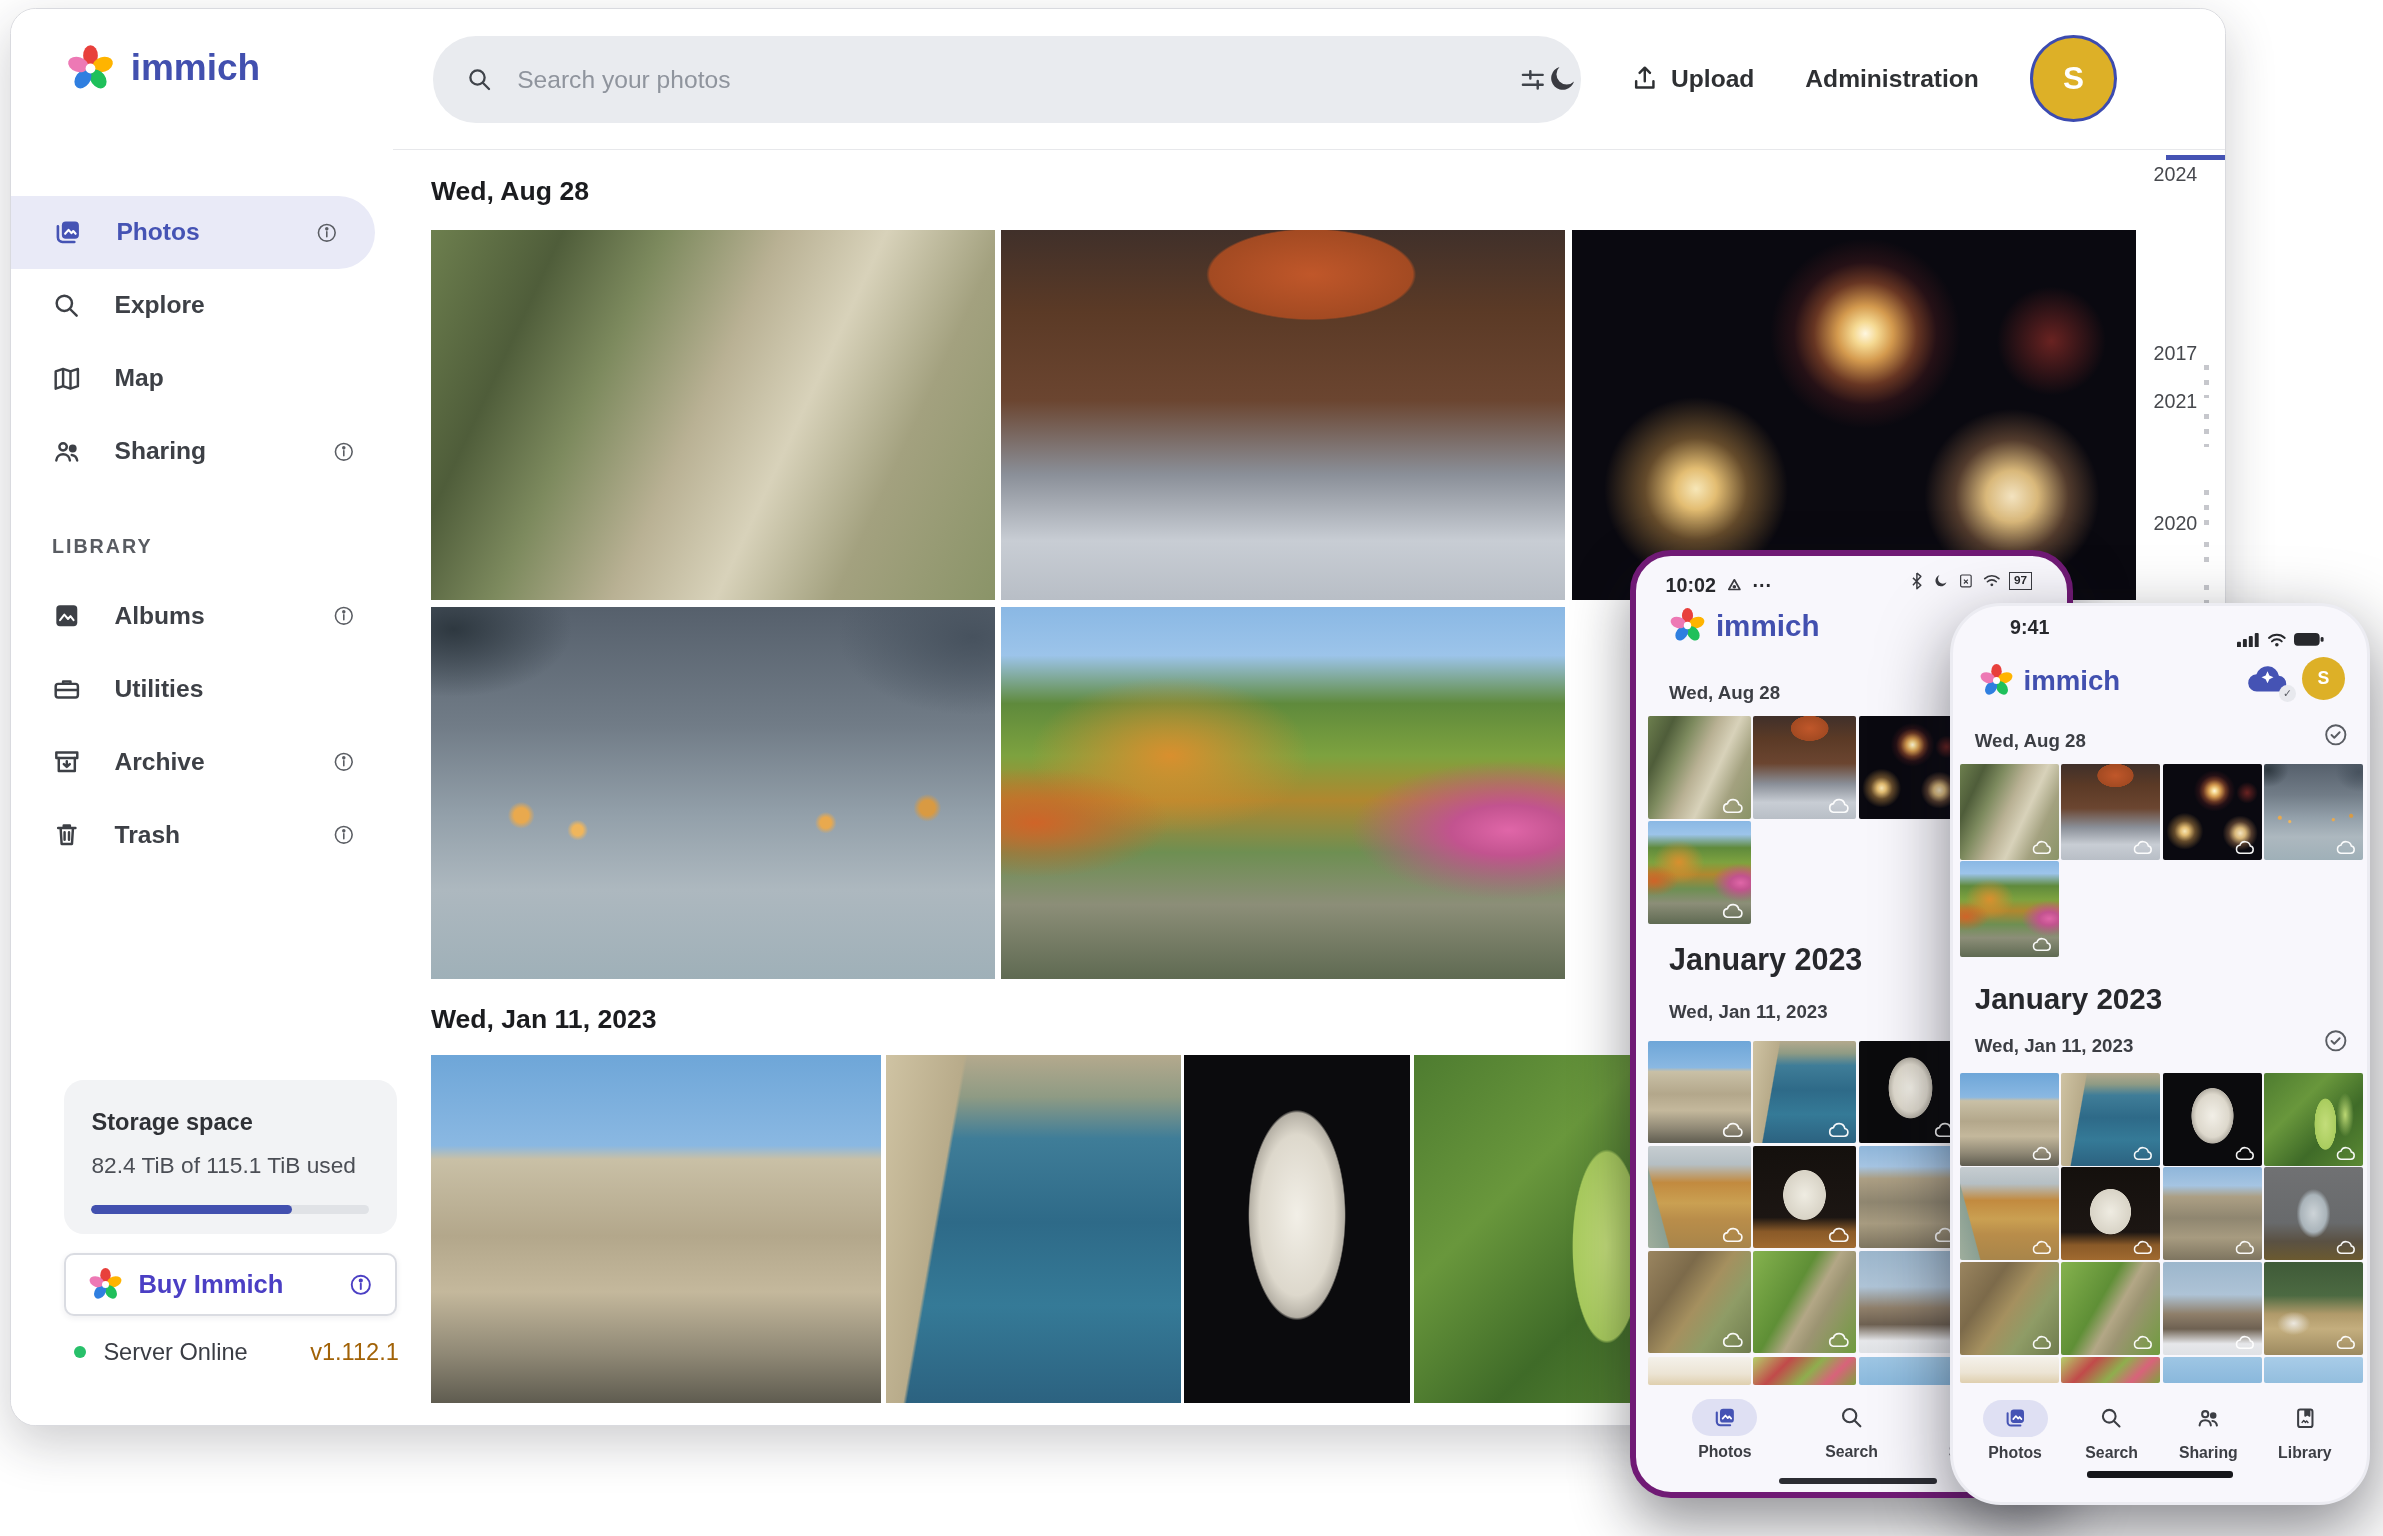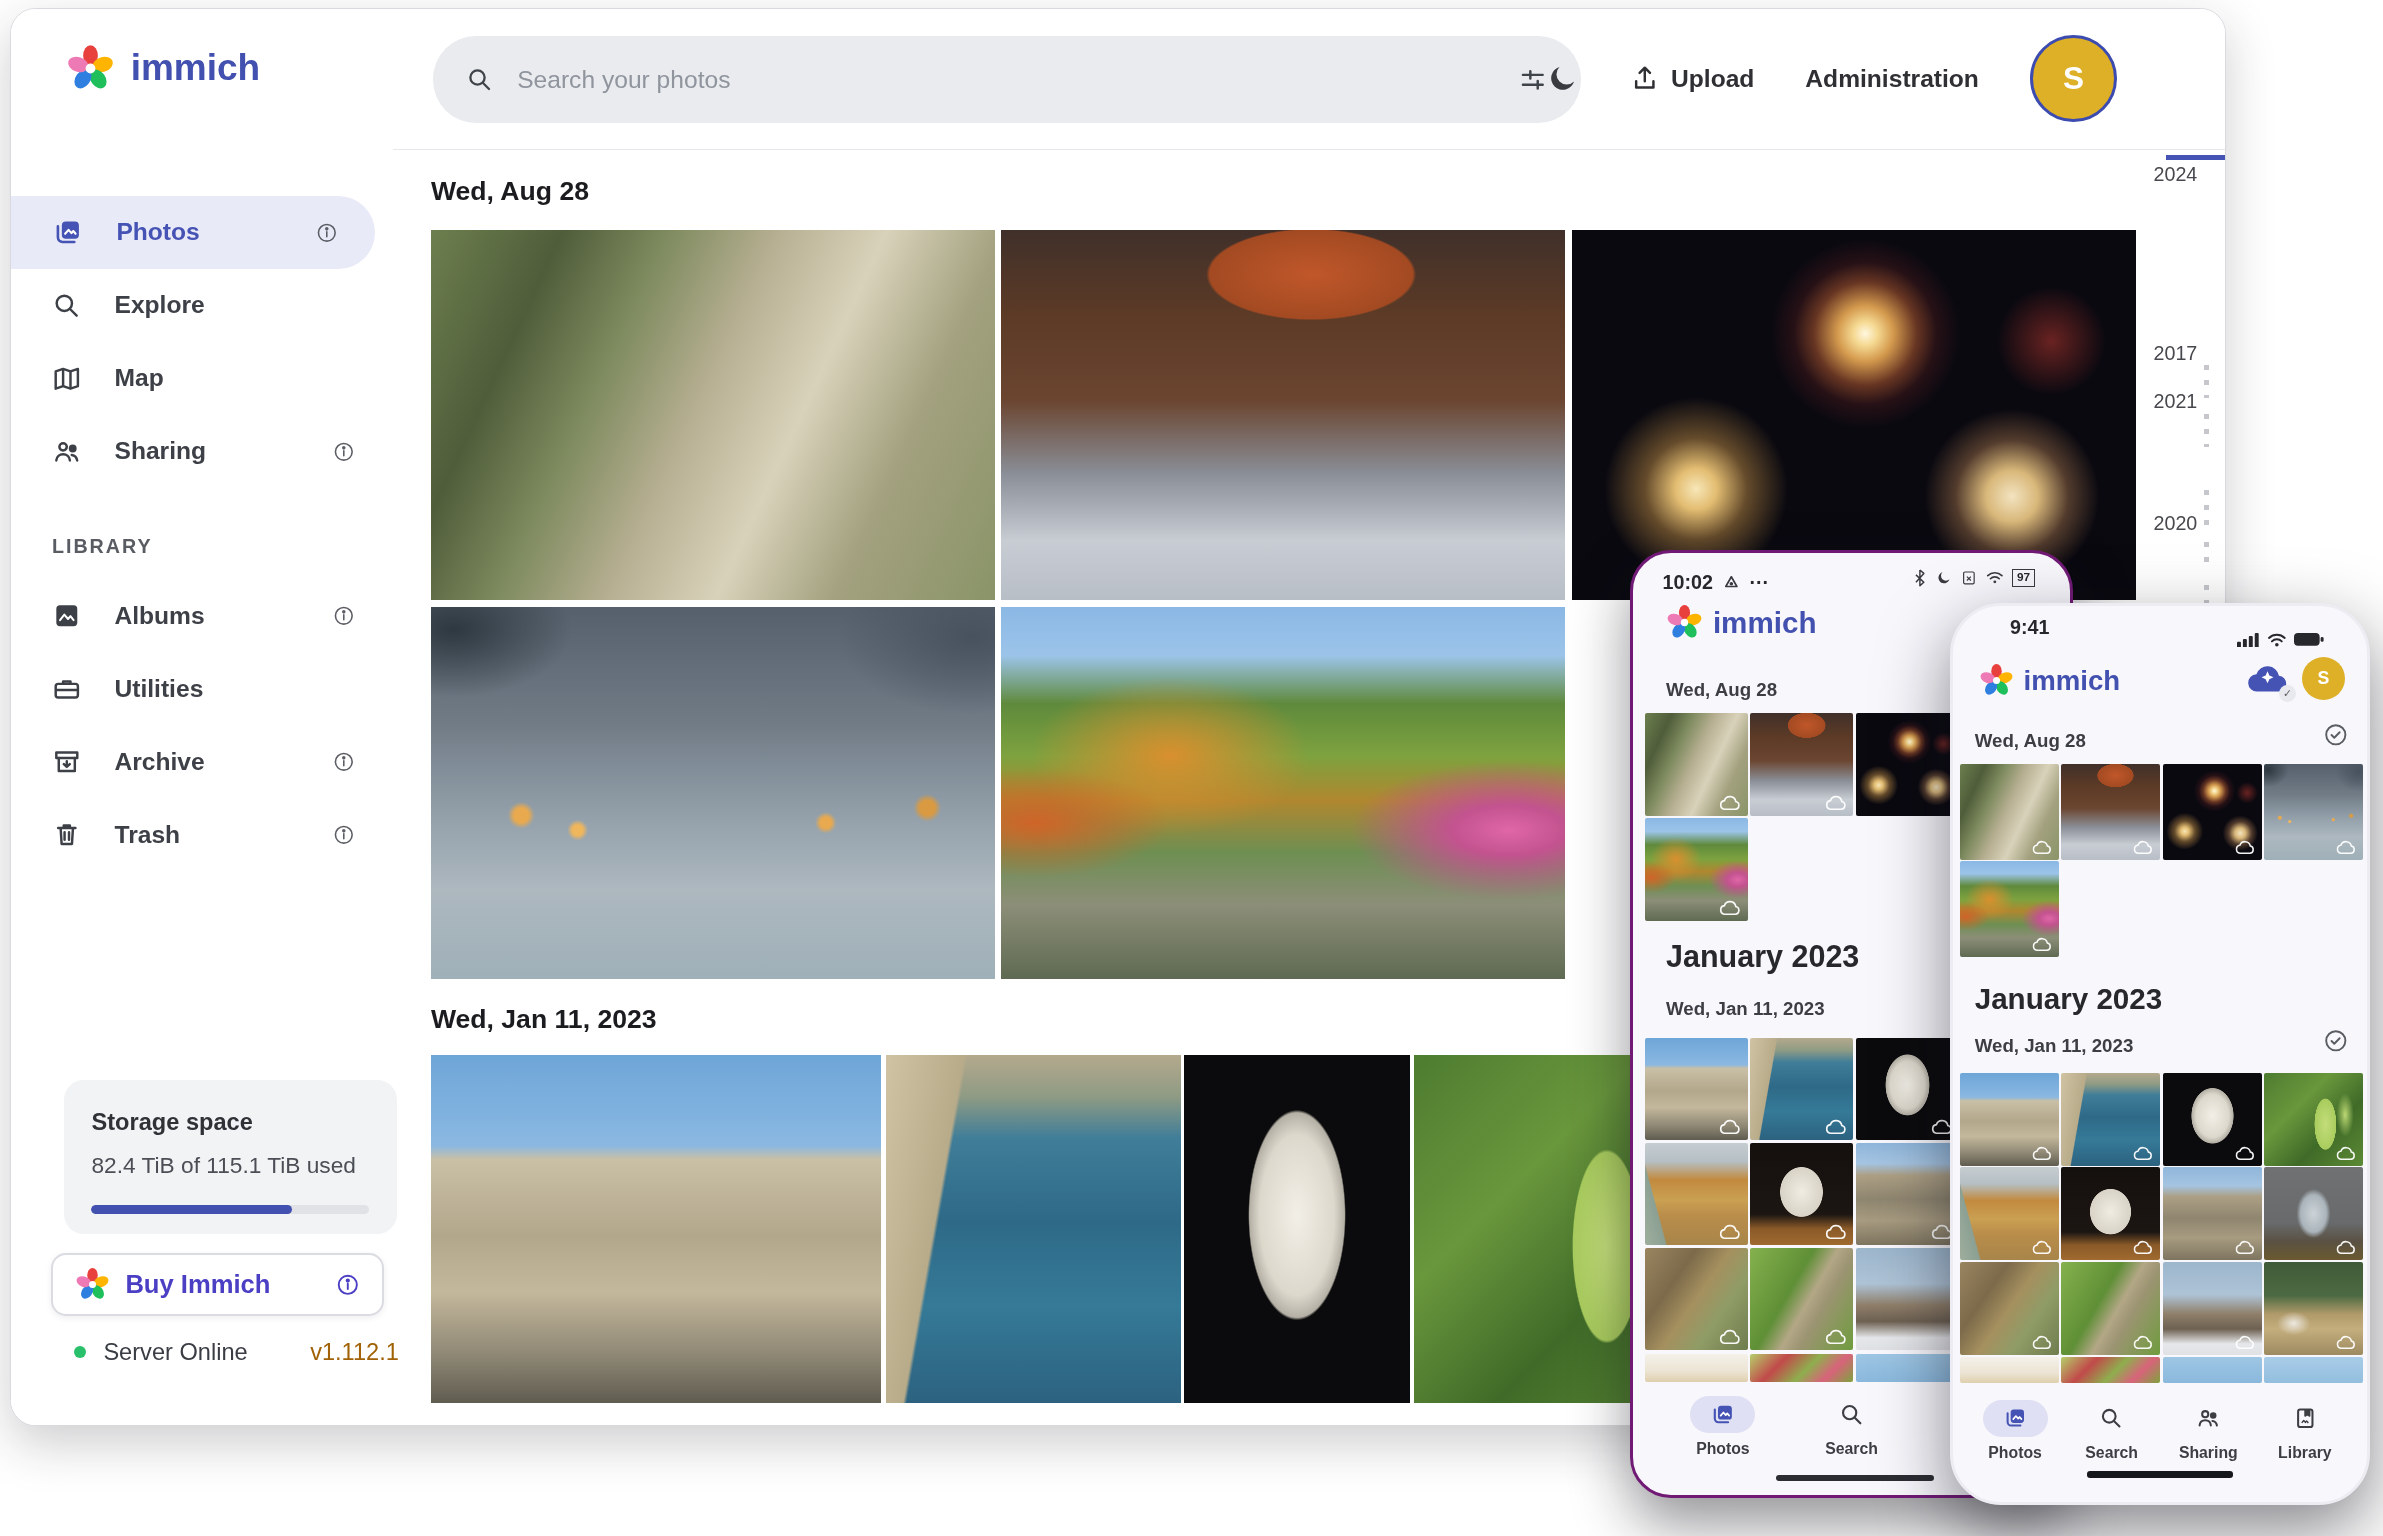--- a/index.html
+++ b/index.html
@@ -27,40 +27,40 @@
   .srow .inf{position:absolute;right:37px;color:#5a5d63}
   .srow.active{background:#e9eaf7;border-radius:0 39px 39px 0;margin-right:17.7px}
   .srow.active .lbl{color:#4553b4}
   .lib-h{margin:47px 0 21.7px 41px;font-size:19.7px;letter-spacing:2px;color:#595c62;font-weight:600}
   .store{position:absolute;left:53px;top:931px;width:333px;height:154px;background:#f2f3f5;border-radius:19.7px;
          padding:29.6px 27.6px;box-sizing:border-box}
   .store .t{font-size:23.6px;font-weight:bold;color:#2f3136}
   .store .u{font-size:22.7px;color:#4b4e55;margin-top:15.8px}
   .bar{margin-top:25.6px;height:8.9px;border-radius:4.9px;background:#e0e2e6;overflow:hidden}
   .bar > div{height:100%;border-radius:4.9px;background:#4250af}
-  .buy{position:absolute;left:40px;top:1104px;width:333px;height:63px;background:#fff;border:2px solid #dadce2;
-       border-radius:15px;box-shadow:0 2px 5.9px rgba(40,40,60,.08);display:flex;align-items:center;
+  .buy{position:absolute;left:53px;top:1104px;width:333px;height:63px;background:#fff;border:2px solid #dadce2;
+       border-radius:10px;box-shadow:0 2px 5.9px rgba(40,40,60,.08);display:flex;align-items:center;
        padding:0 21.7px;box-sizing:border-box;cursor:pointer}
   .buy .bl{margin-left:15.8px;font-size:25.6px;font-weight:bold;color:#4b3fc4;flex:1}
   .srv{position:absolute;left:63px;top:1190px;width:325px;display:flex;align-items:center;font-size:23.6px;color:#3a3d44}
   .dot{width:11.8px;height:11.8px;border-radius:50%;background:#28c06a;margin-right:17.7px}
   .ver{margin-left:auto;color:#a16207}
   
   .main{position:absolute;left:382px;top:140px;right:0;bottom:0}
   .datelbl{position:absolute;font-size:26.6px;font-weight:bold;color:#1b1c1f}
   .tile{position:absolute;background-size:cover}
   
   .rail{position:absolute;right:0;top:140px;width:89px;bottom:0;cursor:pointer}
   .rail .yline{position:absolute;right:0;width:59px;height:4.9px;background:#4553b4;top:5.9px}
   .rail .yr{position:absolute;right:27.6px;font-family:Liberation Sans, sans-serif;font-size:19.7px;color:#46484d}
   .dots{position:absolute;right:15.8px;width:4.9px;
         background:repeating-linear-gradient(180deg,#c6c7cc 0 4.9px,transparent 4.9px 14.8px)}
   
   .phone{position:absolute;box-sizing:border-box;overflow:hidden;background:#f8f7fc}
-  .ph1{left:1630px;top:550px;width:443px;height:948px;border:3px solid #701a75;border-radius:41px;
+  .ph1{left:1630px;top:550px;width:443px;height:948px;border:6px solid #701a75;border-radius:41px;
        box-shadow:0 25.6px 59px rgba(15,15,25,.45);z-index:50}
   .ph2{left:1950px;top:603px;width:420px;height:902px;border:3px solid #ececf2;border-radius:51px;
        box-shadow:0 25.6px 69px rgba(15,15,25,.5);z-index:60}
   .pstat{position:absolute;display:flex;align-items:center;font-size:19.7px;font-weight:bold;color:#27282c}
   .plogo{position:absolute;display:flex;align-items:center;gap:9.9px}
   .plogo .t{font-size:29.6px;font-weight:bold;color:#4250af}
   .pdate{position:absolute;font-size:18.7px;font-weight:600;color:#3c3e44}
   .pmonth{position:absolute;font-size:30.5px;font-weight:600;color:#27282c}
   .pthumb{position:absolute;background-size:cover;border-radius:2px}
   .cloud-ov{position:absolute;right:5.9px;bottom:4.9px;opacity:.95}

